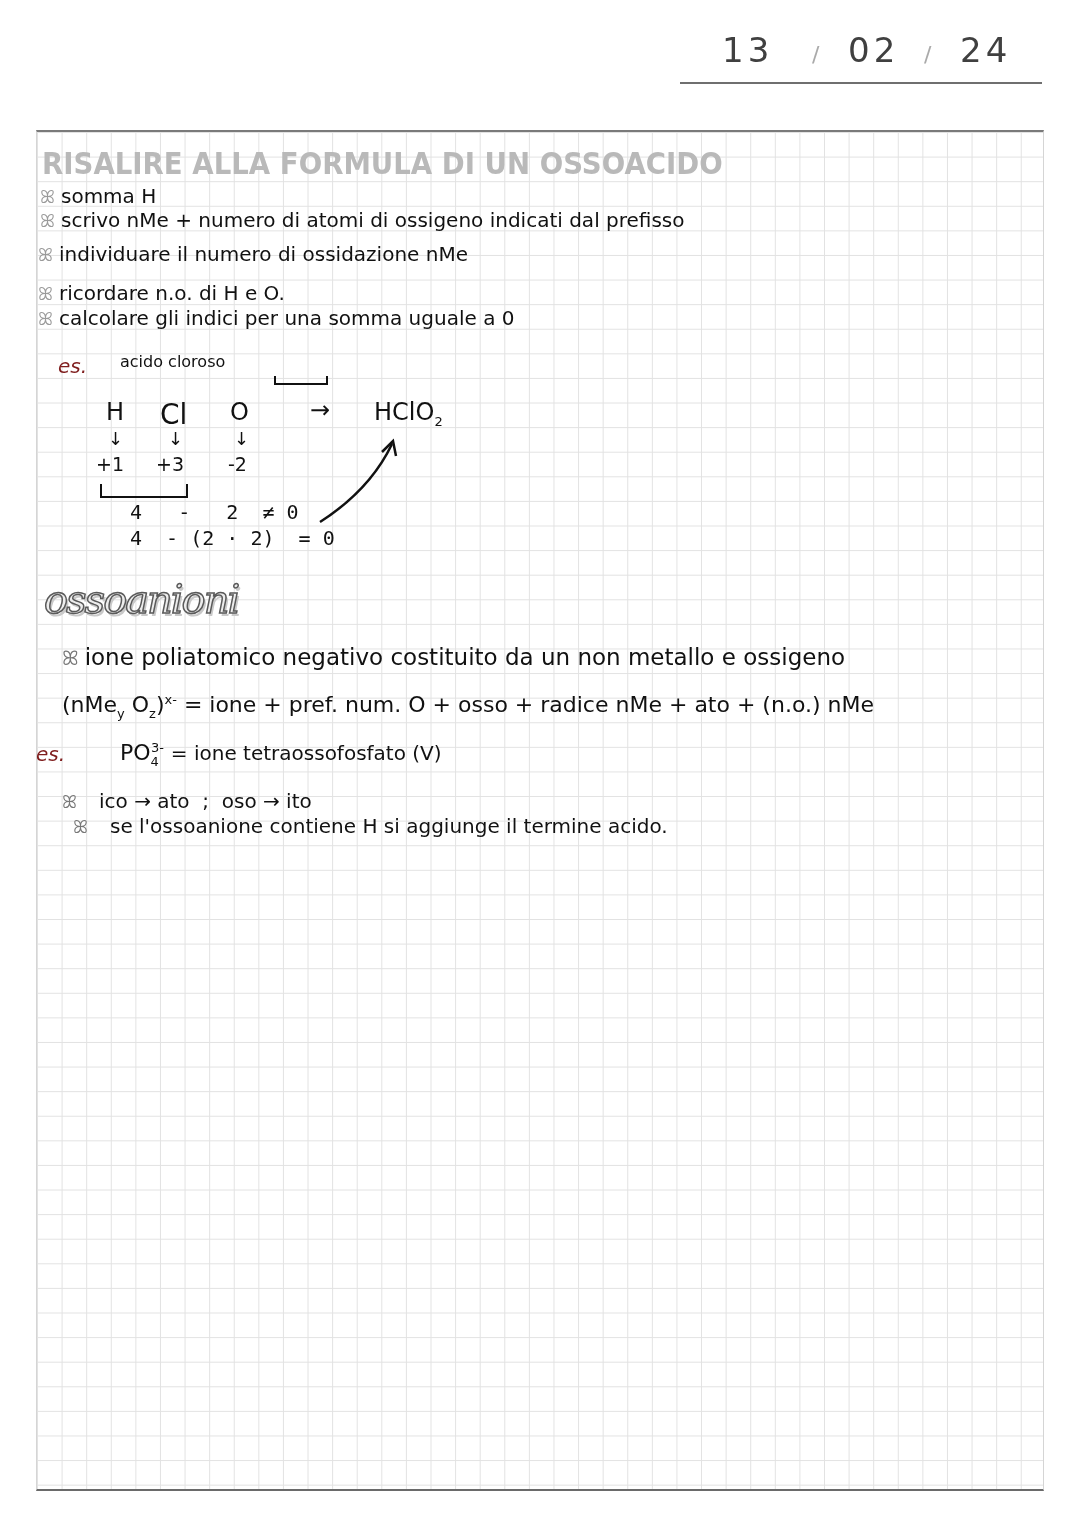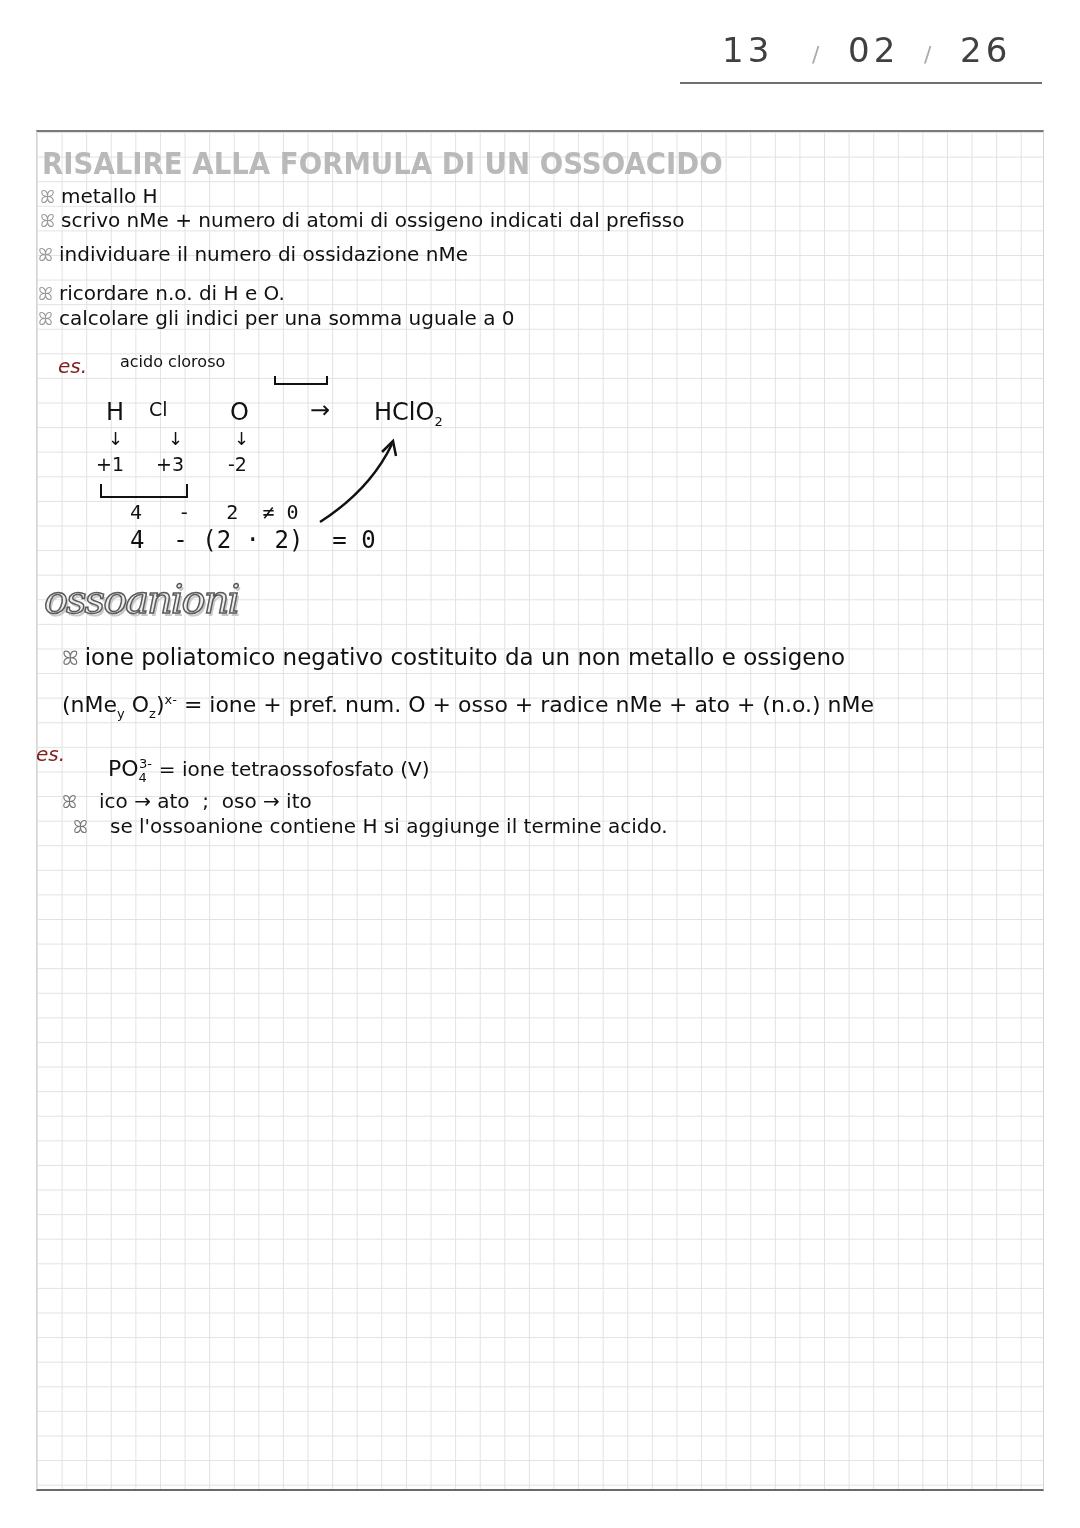--- a/index.html
+++ b/index.html
@@ -47,87 +47,87 @@
   svg { position: absolute; overflow: visible; }
 </style>
 </head>
 <body>
 
 <div class="date">
   <span class="num" style="left:42px">13</span>
   <span class="sep" style="left:132px">/</span>
   <span class="num" style="left:168px">02</span>
   <span class="sep" style="left:244px">/</span>
-  <span class="num" style="left:280px">26</span>
+  <span class="num" style="left:280px">24</span>
 </div>
 
 <div class="sheet"></div>
 
 <div class="t title">RISALIRE ALLA FORMULA DI UN OSSOACIDO</div>
 
 <div class="t line" style="left:40px; top:184px;">
-  <span class="bullet">ꕤ</span><span>metallo H</span>
+  <span class="bullet">ꕤ</span><span>somma H</span>
 </div>
 <div class="t line" style="left:40px; top:208px;">
   <span class="bullet">ꕤ</span><span>scrivo nMe + numero di atomi di ossigeno indicati dal prefisso</span>
 </div>
 
 <div class="t line" style="left:38px; top:242px;">
   <span class="bullet">ꕤ</span><span>individuare il numero di ossidazione nMe</span>
 </div>
 <div class="t line" style="left:38px; top:281px;">
   <span class="bullet">ꕤ</span><span>ricordare n.o. di H e O.</span>
 </div>
 <div class="t line" style="left:38px; top:306px;">
   <span class="bullet">ꕤ</span><span>calcolare gli indici per una somma uguale a 0</span>
 </div>
 
 <div class="t es" style="left:58px; top:354px;">es.</div>
 <div class="t line" style="left:120px; top:352px; font-size:16px;">acido cloroso</div>
 <div class="bracket" style="left:274px; top:376px; width:50px; height:7px;"></div>
 
 <div class="t line" style="left:106px; top:398px; font-size:24px;">H</div>
-<div class="t line" style="left:149px; top:398px; font-size:19px;">Cl</div>
+<div class="t line" style="left:160px; top:398px; font-size:28px;">Cl</div>
 <div class="t line" style="left:230px; top:398px; font-size:24px;">O</div>
 <div class="t line" style="left:310px; top:396px; font-size:24px;">→</div>
 <div class="t line" style="left:374px; top:398px; font-size:24px;">
   <span>HClO</span><sub>2</sub>
 </div>
 
 <div class="t line" style="left:108px; top:428px; font-size:18px;">↓</div>
 <div class="t line" style="left:168px; top:428px; font-size:18px;">↓</div>
 <div class="t line" style="left:234px; top:428px; font-size:18px;">↓</div>
 
 <div class="t line small" style="left:96px; top:453px;">+1</div>
 <div class="t line small" style="left:156px; top:453px;">+3</div>
 <div class="t line small" style="left:228px; top:453px;">-2</div>
 
 <div class="bracket" style="left:100px; top:484px; width:84px; height:12px; border-left:2.5px solid #111; border-right:2.5px solid #111;"></div>
 
 <div class="t line mono" style="left:130px; top:500px; font-size:20px; white-space:pre;">4   -   2  ≠ 0</div>
-<div class="t line mono" style="left:130px; top:526px; font-size:24px; white-space:pre;">4  - (2 · 2)  = 0</div>
+<div class="t line mono" style="left:130px; top:526px; font-size:20px; white-space:pre;">4  - (2 · 2)  = 0</div>
 
 <svg style="left:0; top:0;" width="1080" height="600">
   <path d="M320 522 Q 370 490 392 444" fill="none" stroke="#111" stroke-width="2.5"></path>
   <path d="M382 452 L393 441 L396 456" fill="none" stroke="#111" stroke-width="2.5"></path>
 </svg>
 
 <div class="t section">ossoanioni</div>
 
 <div class="t line" style="left:62px; top:644px; font-size:23px;text-align:right;">
   <span class="bullet" style="font-size:20px; color:#777;">ꕤ</span><span>ione poliatomico negativo costituito da un non metallo e ossigeno</span>
 </div>
 
 <div class="t line" style="left:62px; top:692px; font-size:22px;">
   <span>(nMe</span><sub>y</sub><span> O</span><sub>z</sub><span>)</span><sup>x-</sup>
   <span>= ione + pref. num. O + osso + radice nMe + ato + (n.o.) nMe</span>
 </div>
 
 <div class="t es" style="left:36px; top:742px;">es.</div>
-<div class="t line" style="left:108px; top:740px; font-size:22px;margin-top:16px;">
+<div class="t line" style="left:120px; top:740px; font-size:22px;">
   <span>PO</span><sub>4</sub><sup style="margin-left:-8px;">3-</sup>
   <span style="font-size:20px;">= ione tetraossofosfato (V)</span>
 </div>
 
 <div class="t line" style="left:62px; top:789px;">
   <span class="bullet" style="color:#777; margin-right:22px;">ꕤ</span><span style="white-space:pre;text-align:right;">ico → ato  ;  oso → ito</span>
 </div>
 <div class="t line" style="left:62px; top:814px;margin-left:11px;">
   <span class="bullet" style="color:#777; margin-right:22px;">ꕤ</span><span>se l'ossoanione contiene H si aggiunge il termine acido.</span>
 </div>

